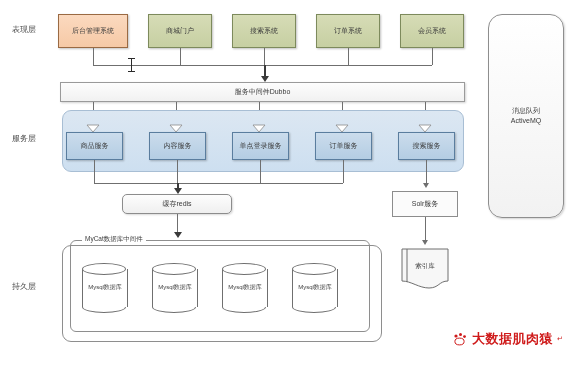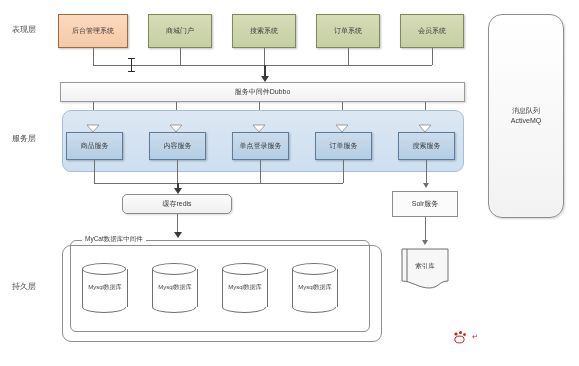--- a/index.html
+++ b/index.html
@@ -417,16 +417,17 @@
     <div class="doc-text">索引库</div>
   </div>
 
   <div class="watermark" style="left:452px; top:330px;">
     <svg width="16" height="14" viewBox="0 0 16 14">
       <circle cx="4" cy="4" r="1.6" fill="#cf1b1b"></circle>
       <circle cx="8.5" cy="2.6" r="1.5" fill="#cf1b1b"></circle>
       <circle cx="12.5" cy="4.6" r="1.4" fill="#cf1b1b"></circle>
       <ellipse cx="7.5" cy="9.5" rx="4.6" ry="3.4" fill="none" stroke="#cf1b1b" stroke-width="1"></ellipse>
     </svg>
+    <span class="wm-text">大数据肌肉猿</span>
     <span class="wm-tail">↵</span>
   </div>
 
 </div>
 
 </body></html>

